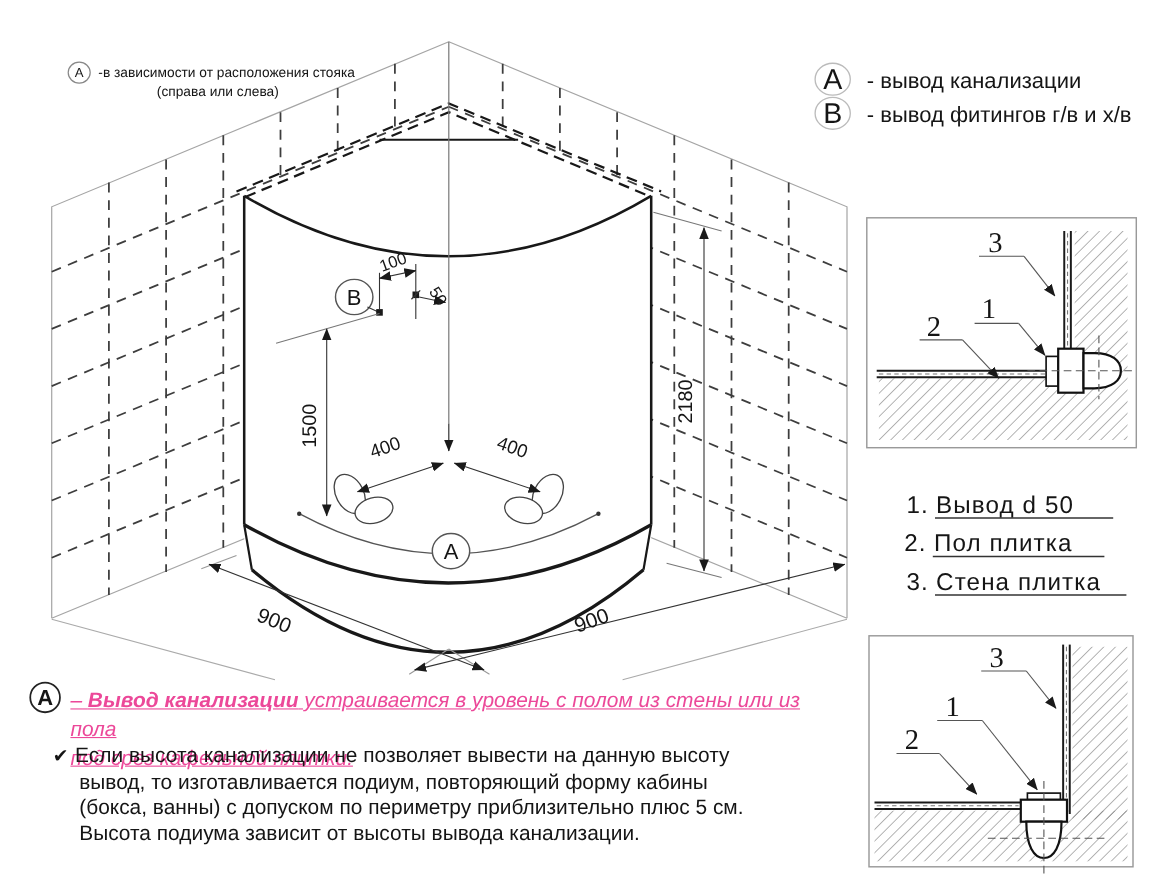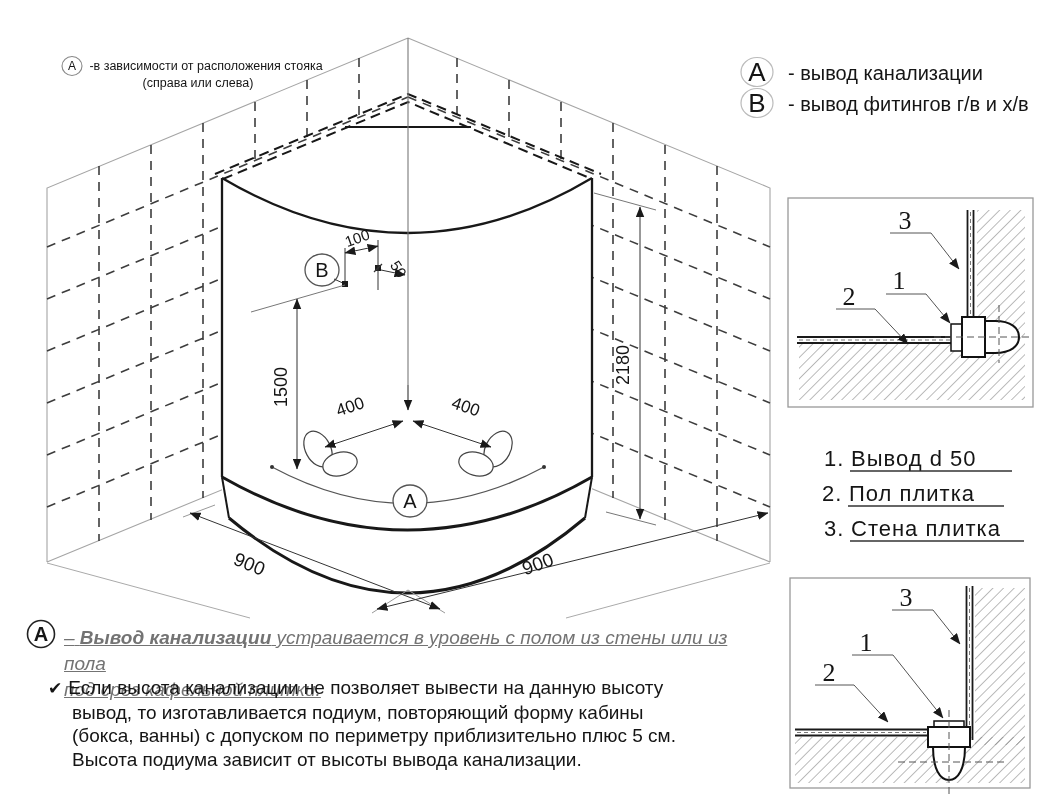--- a/index.html
+++ b/index.html
@@ -2,21 +2,21 @@
 <html><head>
 <meta charset="utf-8">
 <style>
   html,body{margin:0;padding:0;background:#fff;}
   #stage{position:relative;width:1061px;height:800px;background:#fff;overflow:hidden;
          font-family:"Liberation Sans",sans-serif;color:#111;}
   #draw{position:absolute;left:0;top:0;}
   .ovl{position:absolute;}
   
   .note-a-text{left:64px;top:625px;width:690px;font-style:italic;font-size:19px;
-               line-height:26px;text-decoration:underline;color:#737373;}
+               line-height:26px;text-decoration:underline;color:#ec4899;}
   .note-a-text b{font-weight:bold;}
   
   .check-items{left:48px;top:676px;width:660px;font-size:19px;line-height:23.5px;color:#151515;}
   .check-item{padding-left:24px;text-indent:-24px;margin-bottom:3px;}
   .check-item .check{font-size:17px;margin-right:6px;font-style:normal;}
   svg text{font-family:"Liberation Sans",sans-serif;fill:#151515;}
   svg text.serifnum{font-family:"Liberation Serif",serif;}
 </style>
 </head>
 <body>

